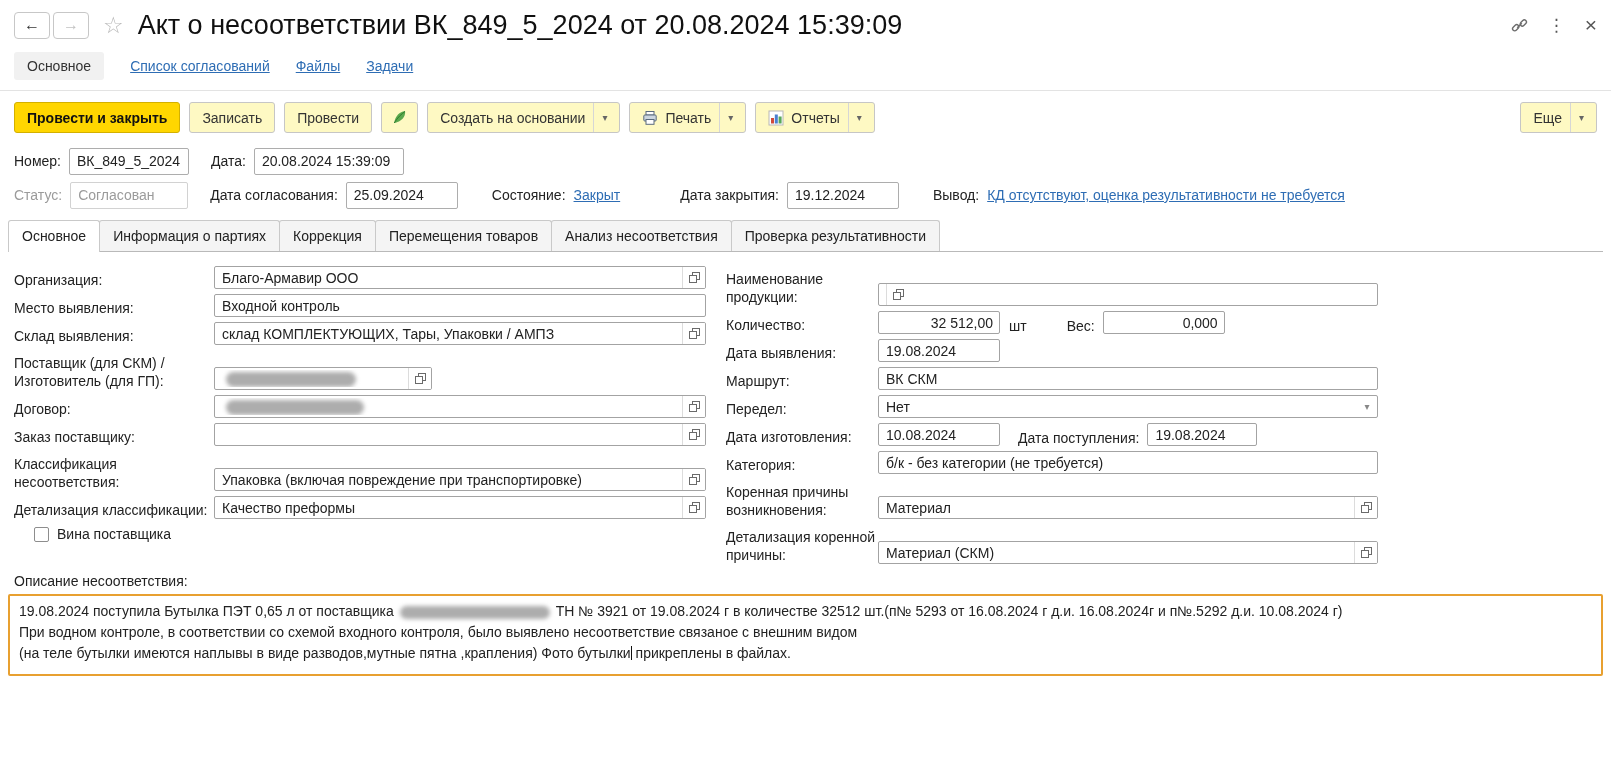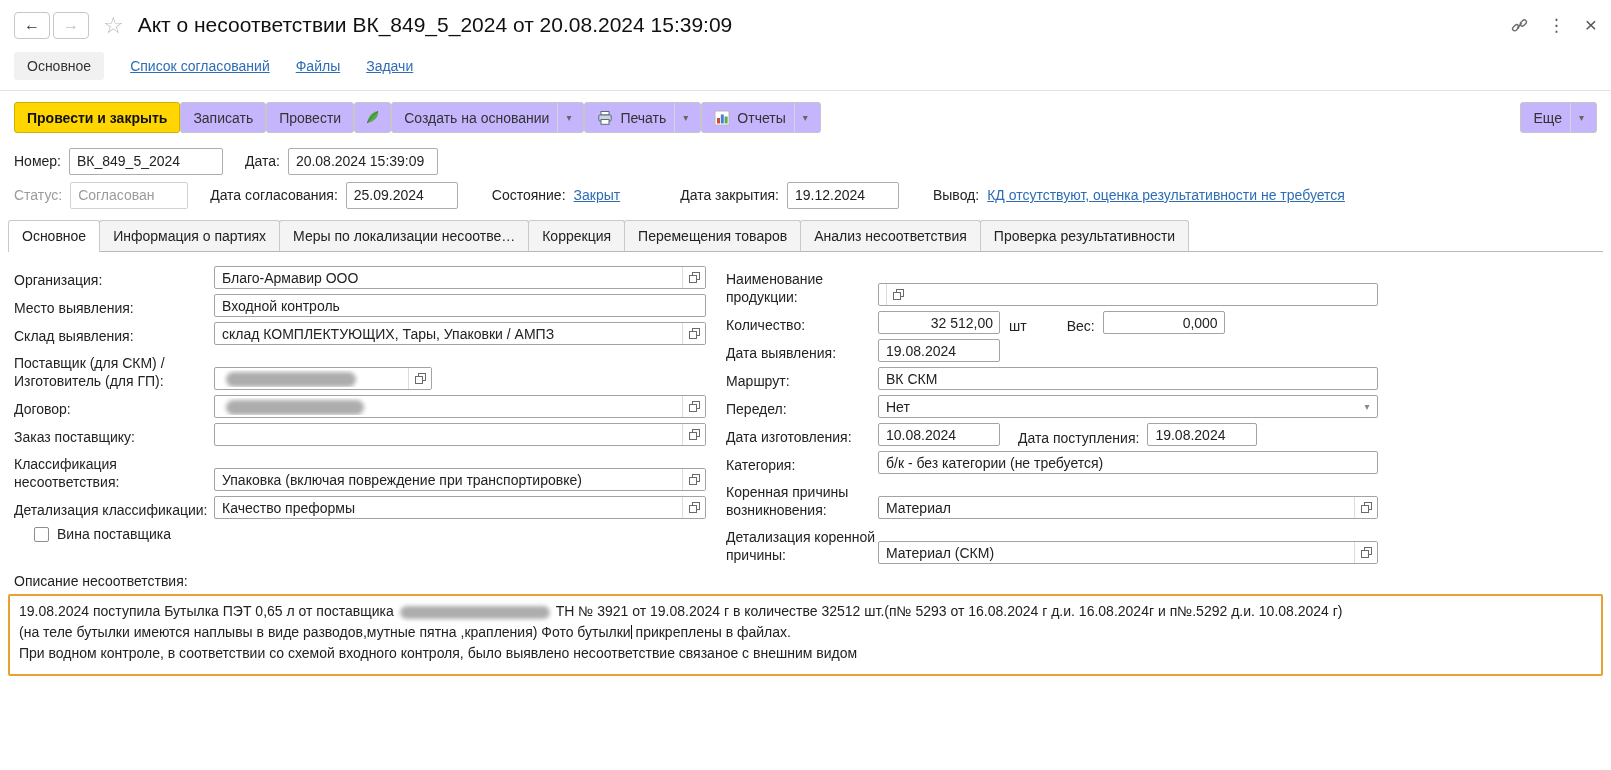--- a/index.html
+++ b/index.html
@@ -3,29 +3,29 @@
 <meta charset="utf-8">
 <style>
   *{box-sizing:border-box;margin:0;padding:0}
   html,body{background:#fff}
   body{width:1611px;height:770px;overflow:hidden;font-family:"Liberation Sans","DejaVu Sans",sans-serif;font-size:14px;color:#222}
   .titlebar{display:flex;align-items:center;gap:10px;padding:8px 14px;height:50px}
   .navbtns{display:flex;gap:3px}
   .navbtn{width:36px;height:27px;border:1px solid #c7c7c7;border-radius:4px;background:#fff;font-size:16px;color:#333;cursor:pointer;display:flex;align-items:center;justify-content:center}
   .navbtn.disabled{color:#c2c2c2}
   .star{font-size:23px;color:#b9b9b9;margin:0 4px;cursor:pointer}
-  .title{font-size:21px;font-weight:400;color:#101010;white-space:nowrap}
+  .title{font-size:27px;font-weight:400;color:#101010;white-space:nowrap}
   .titlebar-right{margin-left:auto;display:flex;align-items:center;gap:20px;color:#555}
   .titlebar-right .tricon{cursor:pointer;font-size:17px;display:flex;align-items:center}
   .sections{display:flex;align-items:center;gap:26px;padding:2px 14px 10px;border-bottom:1px solid #e3e3e3}
   .section{cursor:pointer}
   .section.active{background:#f1f1f1;padding:6px 13px;border-radius:3px;color:#333}
   .section.slink{color:#2e6db4;text-decoration:underline}
-  .toolbar{display:flex;padding:11px 14px}
-  .btn{height:31px;padding:0 12px;border:1px solid #c6c6c6;border-radius:3px;background:#c4b5fd;font-size:14px;color:#333;display:inline-flex;align-items:center;gap:7px;cursor:pointer;white-space:nowrap}
+  .toolbar{display:flex;gap:9px;padding:11px 14px}
+  .btn{height:31px;padding:0 12px;border:1px solid #c6c6c6;border-radius:3px;background:#fef9c3;font-size:14px;color:#333;display:inline-flex;align-items:center;gap:7px;cursor:pointer;white-space:nowrap}
   .btn.primary{background:#ffd600;border-color:#d3b000;font-weight:bold;color:#111}
   .btn .caret{font-size:10px;color:#666;border-left:1px solid #d6d6d6;padding-left:8px;margin-left:1px;align-self:stretch;display:flex;align-items:center}
   .btn.iconbtn{padding:0 9px}
   .tb-spacer{flex:1}
   .meta-row{display:flex;align-items:center;padding:3px 14px;height:34px}
   .meta-row label{margin-right:8px;white-space:nowrap}
   .gray-label{color:#9b9b9b}
   .field{height:27px;border:1px solid #adadad;border-radius:2px;background:#fff;display:flex;align-items:center;padding:0 7px;white-space:nowrap}
   .field.grayed{color:#9b9b9b;border-color:#d2d2d2}
   .gap20{margin-left:22px}
@@ -145,21 +145,21 @@
   </button>
   <div class="tb-spacer"></div>
   <button class="btn">
     <span>Еще</span>
     <span class="caret">▾</span>
   </button>
 </div>
 
 <div class="meta-row">
   <label>Номер:</label>
-  <div class="field" style="width:154px">
+  <div class="field" style="width:120px">
       <span>ВК_849_5_2024</span>
     </div>
   <label class="gap20">Дата:</label>
   <div class="field" style="width:150px">
       <span>20.08.2024 15:39:09</span>
     </div>
 </div>
 
 <div class="meta-row">
   <label class="gray-label">Статус:</label>
@@ -176,21 +176,20 @@
   <div class="field" style="width:112px">
       <span>19.12.2024</span>
     </div>
   <label class="gap30">Вывод:</label>
   <span class="link-value">КД отсутствуют, оценка результативности не требуется</span>
 </div>
 
 <div class="tabstrip">
   <div class="tab active">Основное</div>
   <div class="tab">Информация о партиях</div>
-  <div class="tab">Меры по локализации несоотве…</div>
   <div class="tab">Коррекция</div>
   <div class="tab">Перемещения товаров</div>
   <div class="tab">Анализ несоответствия</div>
   <div class="tab">Проверка результативности</div>
 </div>
 
 <div class="form">
 
   <div class="col-left">
     <div class="frow">
@@ -342,17 +341,17 @@
       </div>
     </div>
   </div>
 </div>
 
 <div class="desc-label">Описание несоответствия:</div>
 <div class="desc-box">
   <div class="desc-line">
     <span>19.08.2024 поступила Бутылка ПЭТ 0,65 л от поставщика</span><span class="redacted r-desc"></span><span>ТН № 3921 от 19.08.2024 г в количестве 32512 шт.(п№ 5293 от 16.08.2024 г д.и. 16.08.2024г и п№.5292 д.и. 10.08.2024 г)</span>
   </div>
+  <div class="desc-line">При водном контроле, в соответствии со схемой входного контроля, было выявлено несоответствие связаное с внешним видом</div>
   <div class="desc-line">
     <span>(на теле бутылки имеются наплывы в виде разводов,мутные пятна ,крапления) Фото бутылки</span><span class="caret-bar"></span><span> прикреплены в файлах.</span>
   </div>
-  <div class="desc-line">При водном контроле, в соответствии со схемой входного контроля, было выявлено несоответствие связаное с внешним видом</div>
 </div>
 
 </body></html>

